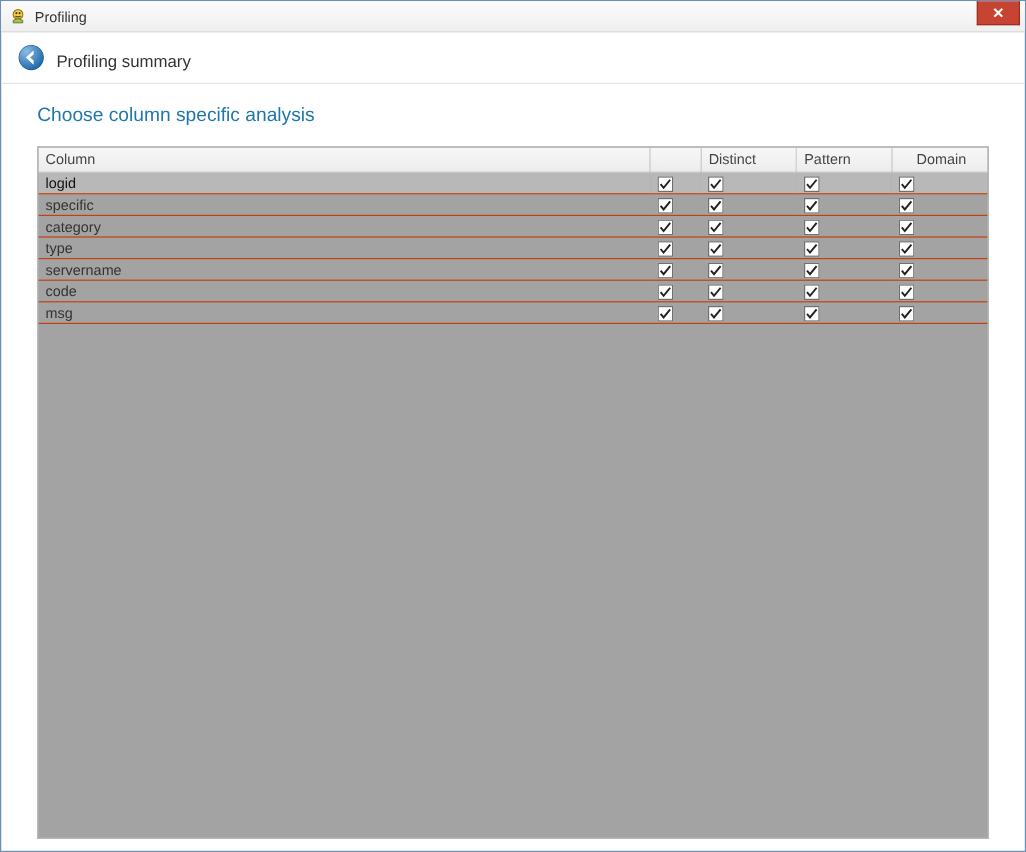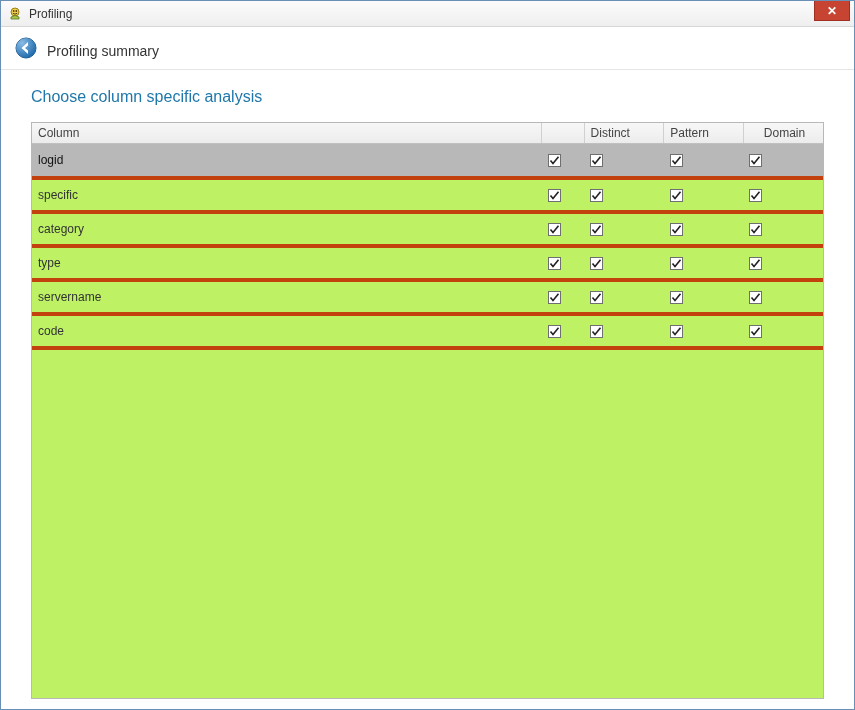--- a/index.html
+++ b/index.html
@@ -66,43 +66,43 @@
     min-height: 0;
   }
   .section-title {
     color: #1f77aa;
     font-size: 16px;
     margin-bottom: 16px;
   }
   .table-wrap {
     flex: 1;
     border: 1px solid #b8b8b8;
-    background: #bef264;
+    background: #a3a3a3;
     overflow: hidden;
   }
   table {
     width: 100%;
     border-collapse: collapse;
     table-layout: fixed;
   }
   thead th {
     background: linear-gradient(to bottom, #f7f7f7, #ececec);
     border-bottom: 1px solid #c0c0c0;
     border-right: 1px solid #d0d0d0;
     text-align: left;
     font-weight: normal;
     color: #444;
     padding: 3px 6px;
     height: 20px;
   }
   thead th:last-child { border-right: none; padding-left: 20px; }
   tbody td {
-    border-bottom: 4px solid #c2410c;
+    border-bottom: 1px solid #c2410c;
     padding: 0 6px;
-    height: 34px;
+    height: 18px;
     vertical-align: middle;
   }
   tbody tr.selected td {
     background: #b8b8b8;
     color: #111;
   }
   .col-column   { width: 480px; }
   .col-check1   { width: 40px; }
   .col-distinct { width: 75px; }
   .col-pattern  { width: 75px; }
@@ -340,19 +340,42 @@
                   <svg width="11" height="11" viewBox="0 0 11 11">
                     <path d="M1.5 5.5 L4 8.5 L9.5 1.8" stroke="#222" stroke-width="1.6" fill="none"></path>
                   </svg>
                 </span></td>
               <td><span class="chk">
                   <svg width="11" height="11" viewBox="0 0 11 11">
                     <path d="M1.5 5.5 L4 8.5 L9.5 1.8" stroke="#222" stroke-width="1.6" fill="none"></path>
                   </svg>
                 </span></td>
             </tr>
+            <tr>
+              <td>msg</td>
+              <td><span class="chk">
+                  <svg width="11" height="11" viewBox="0 0 11 11">
+                    <path d="M1.5 5.5 L4 8.5 L9.5 1.8" stroke="#222" stroke-width="1.6" fill="none"></path>
+                  </svg>
+                </span></td>
+              <td><span class="chk">
+                  <svg width="11" height="11" viewBox="0 0 11 11">
+                    <path d="M1.5 5.5 L4 8.5 L9.5 1.8" stroke="#222" stroke-width="1.6" fill="none"></path>
+                  </svg>
+                </span></td>
+              <td><span class="chk">
+                  <svg width="11" height="11" viewBox="0 0 11 11">
+                    <path d="M1.5 5.5 L4 8.5 L9.5 1.8" stroke="#222" stroke-width="1.6" fill="none"></path>
+                  </svg>
+                </span></td>
+              <td><span class="chk">
+                  <svg width="11" height="11" viewBox="0 0 11 11">
+                    <path d="M1.5 5.5 L4 8.5 L9.5 1.8" stroke="#222" stroke-width="1.6" fill="none"></path>
+                  </svg>
+                </span></td>
+            </tr>
           </tbody>
       </table>
     </div>
   </div>
 
 
 </div>
 
 </body></html>

